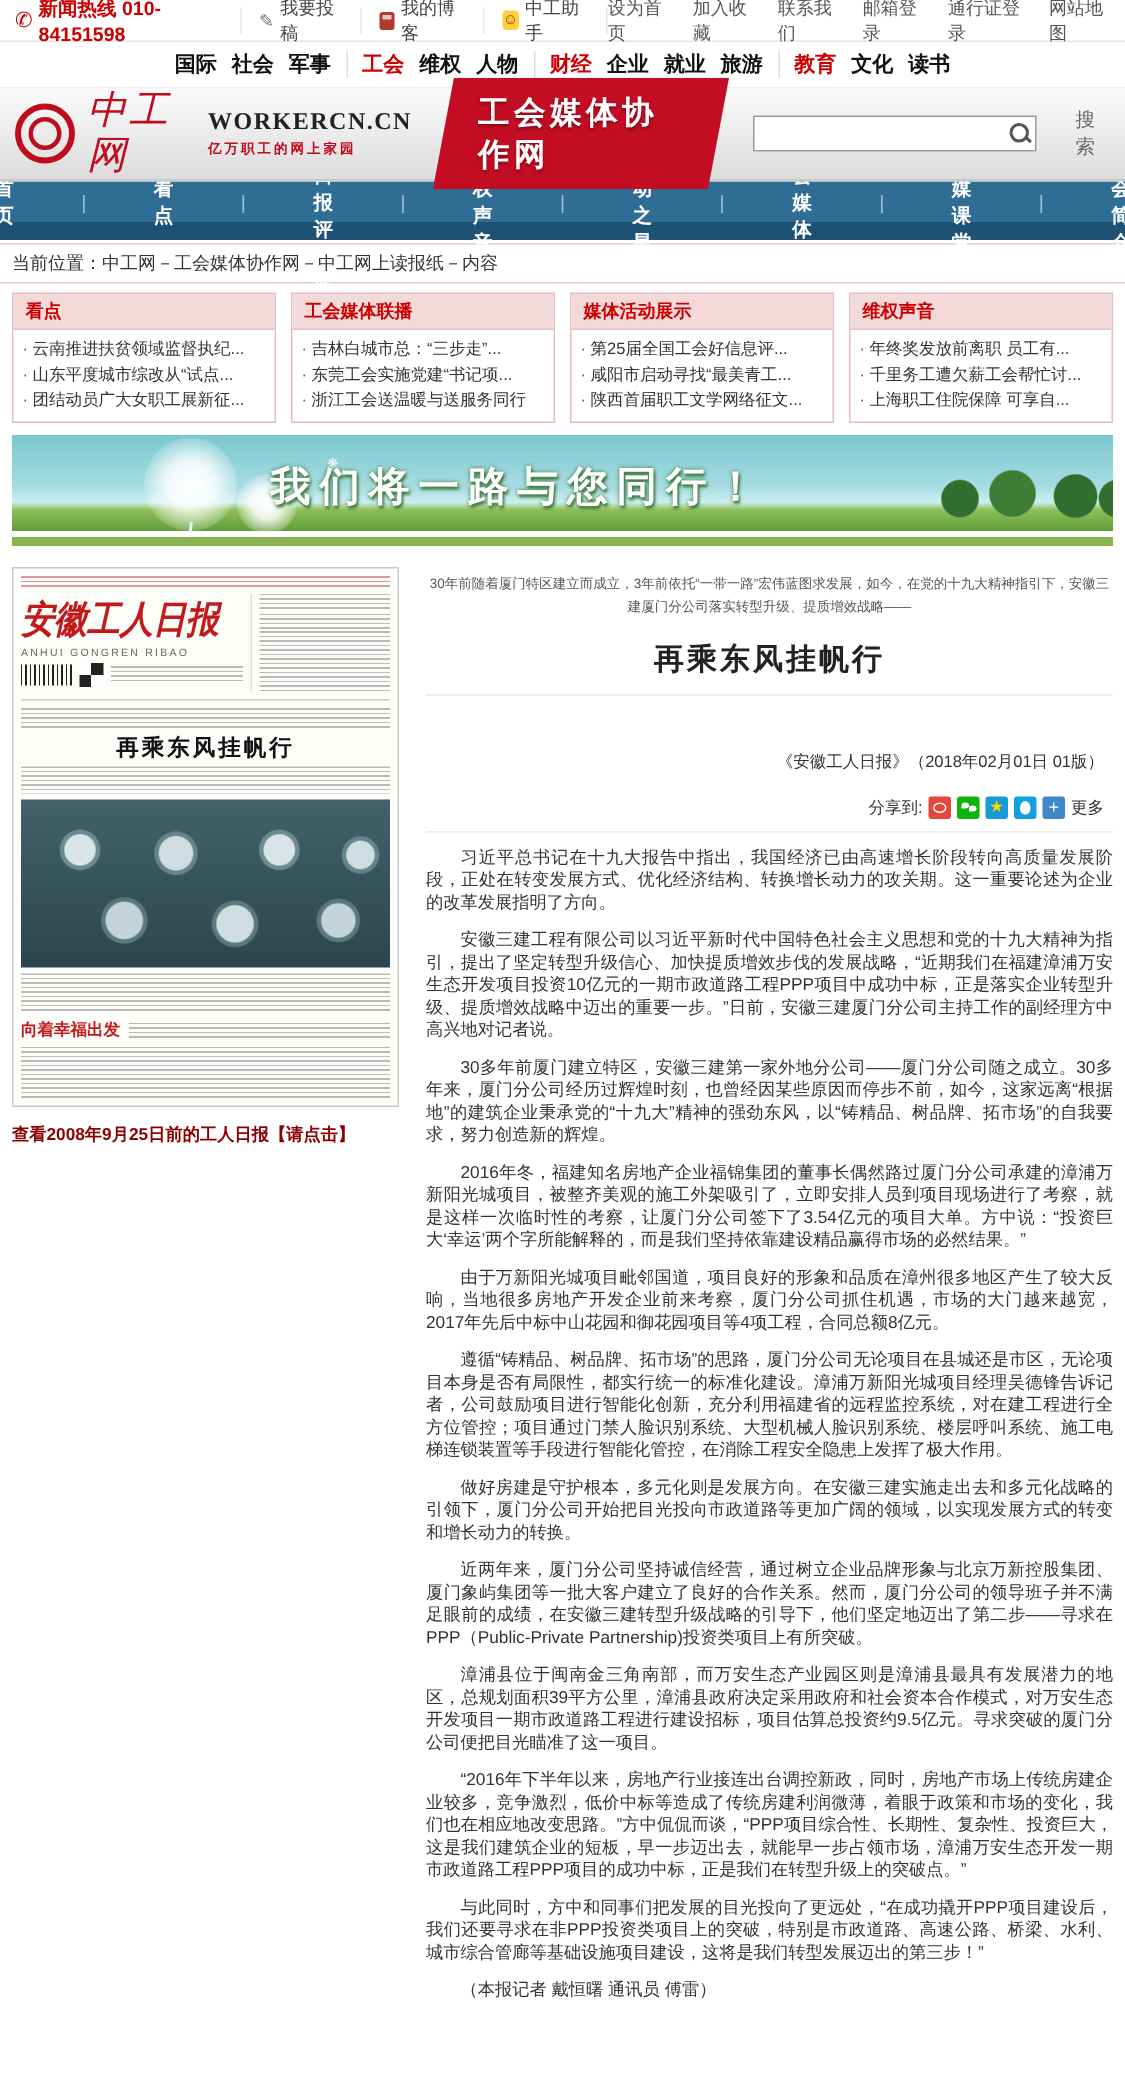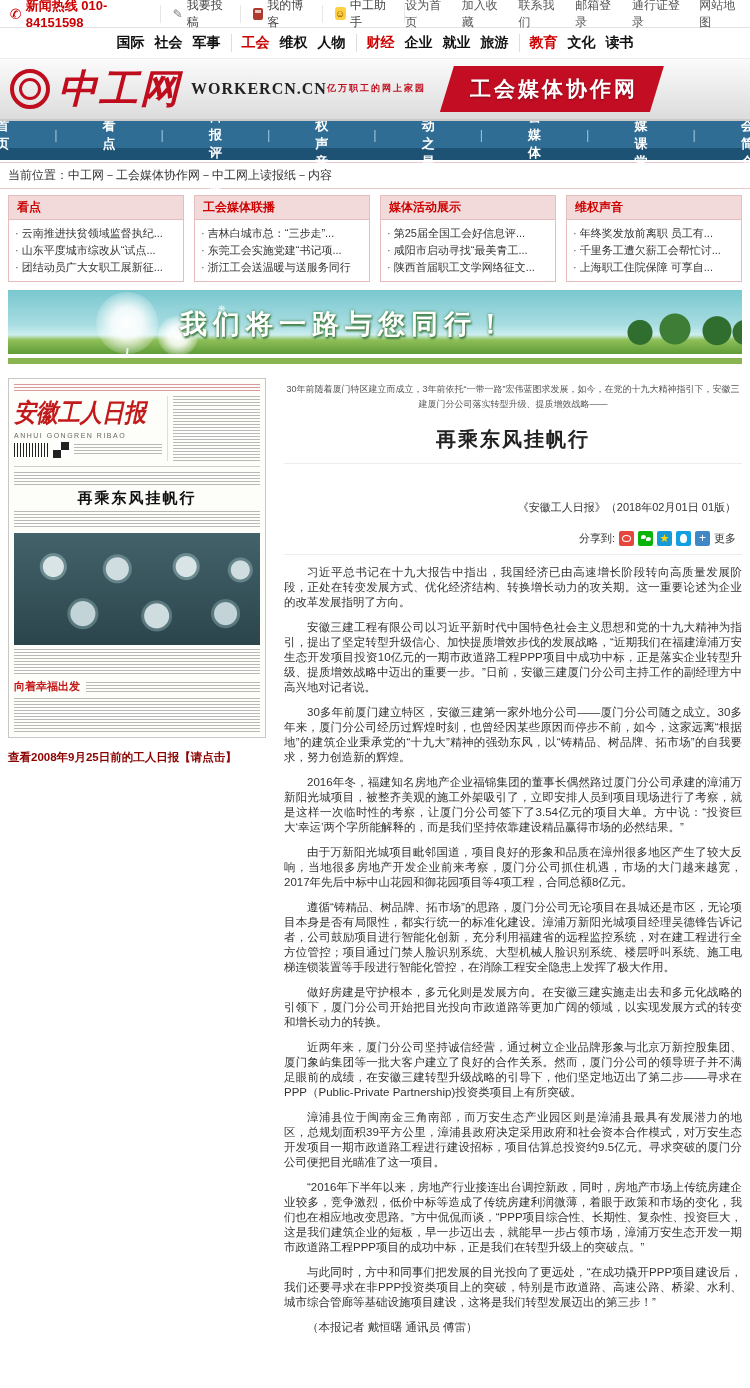--- a/index.html
+++ b/index.html
@@ -29,22 +29,22 @@
   .mainnav { height:31px; display:flex; align-items:center; justify-content:center; font-size:14px; font-weight:bold; border-bottom:1px solid #eee; }
   .nav-group { display:flex; gap:10px; padding:0 10px; border-right:1px solid #ddd; }
   .nav-group:last-child { border-right:none; }
   .nav-item { color:#111; cursor:pointer; white-space:nowrap; }
 
   
   .logobar { height:62px; background:linear-gradient(#fbfbfb,#dcdcdc); display:flex; align-items:center; padding:0 10px; position:relative; border-bottom:2px solid #c9c9c9; }
   .logo-emblem { width:40px; height:40px; border:4px solid #c00d1e; border-radius:50%; position:relative; flex:0 0 auto; }
   .logo-emblem::after { content:""; position:absolute; inset:5px; border:3px solid #c00d1e; border-radius:50%; }
   .logo-text { margin-left:8px; }
-  .logo-cn { font-family:"DejaVu Serif","Liberation Serif",serif; font-size:39px; font-weight:bold; color:#c00d1e; font-style:italic; letter-spacing:2px; line-height:30px; }
-  .logo-en { display:flex; flex-direction:row; margin-left:10px;text-align:right; }
+  .logo-cn { font-family:"DejaVu Serif","Liberation Serif",serif; font-size:26px; font-weight:normal; color:#c00d1e; font-style:italic; letter-spacing:2px; line-height:30px; }
+  .logo-en { display:flex; flex-direction:column; margin-left:10px; }
   .logo-domain { font-family:"Liberation Serif",serif; font-weight:bold; font-size:16px; color:#222; letter-spacing:1px; }
   .logo-slogan { font-size:9px; color:#c00d1e; letter-spacing:2px; margin-top:2px; font-weight:bold; }
   .flag { margin-left:14px; background:#c30d23; color:#fff; font-size:21px; font-weight:bold; letter-spacing:3px; padding:9px 26px 9px 30px; clip-path:polygon(14px 0,100% 0,calc(100% - 14px) 100%,0 100%); text-shadow:0 1px 2px rgba(0,0,0,.35); }
   .searchwrap { display:flex; align-items:center; margin-left:16px; }
   .searchbox { width:195px; height:24px; background:#fff; border:1px solid #9a9a9a; display:flex; align-items:center; }
   .searchbox input { flex:1; border:none; outline:none; height:20px; font-size:12px; padding:0 6px; background:transparent; }
   .mag { width:20px; height:20px; position:relative; cursor:pointer; flex:0 0 auto; }
   .mag::before { content:""; position:absolute; left:3px; top:3px; width:9px; height:9px; border:2px solid #555; border-radius:50%; }
   .mag::after { content:""; position:absolute; left:13px; top:13px; width:5px; height:2px; background:#555; transform:rotate(45deg); }
   .search-label { margin-left:26px; color:#666; font-size:13px; letter-spacing:4px; cursor:pointer; }
@@ -194,20 +194,27 @@
 <div class="logobar">
   <div class="logo-emblem"></div>
   <div class="logo-text">
     <span class="logo-cn">中工网</span>
   </div>
   <div class="logo-en">
     <span class="logo-domain">WORKERCN.CN</span>
     <span class="logo-slogan">亿万职工的网上家园</span>
   </div>
   <div class="flag">工会媒体协作网</div>
+  <div class="searchwrap">
+    <div class="searchbox">
+      <input type="text" value="" style="">
+      <span class="mag"></span>
+    </div>
+    <span class="search-label">搜索</span>
+  </div>
 </div>
 
 <div class="bluenav" id="bluenav">
     <span>首页</span>
     <span class="sep">|</span>
     <span>看点</span>
     <span class="sep">|</span>
     <span>工人日报评论库</span>
     <span class="sep">|</span>
     <span>维权声音</span>

